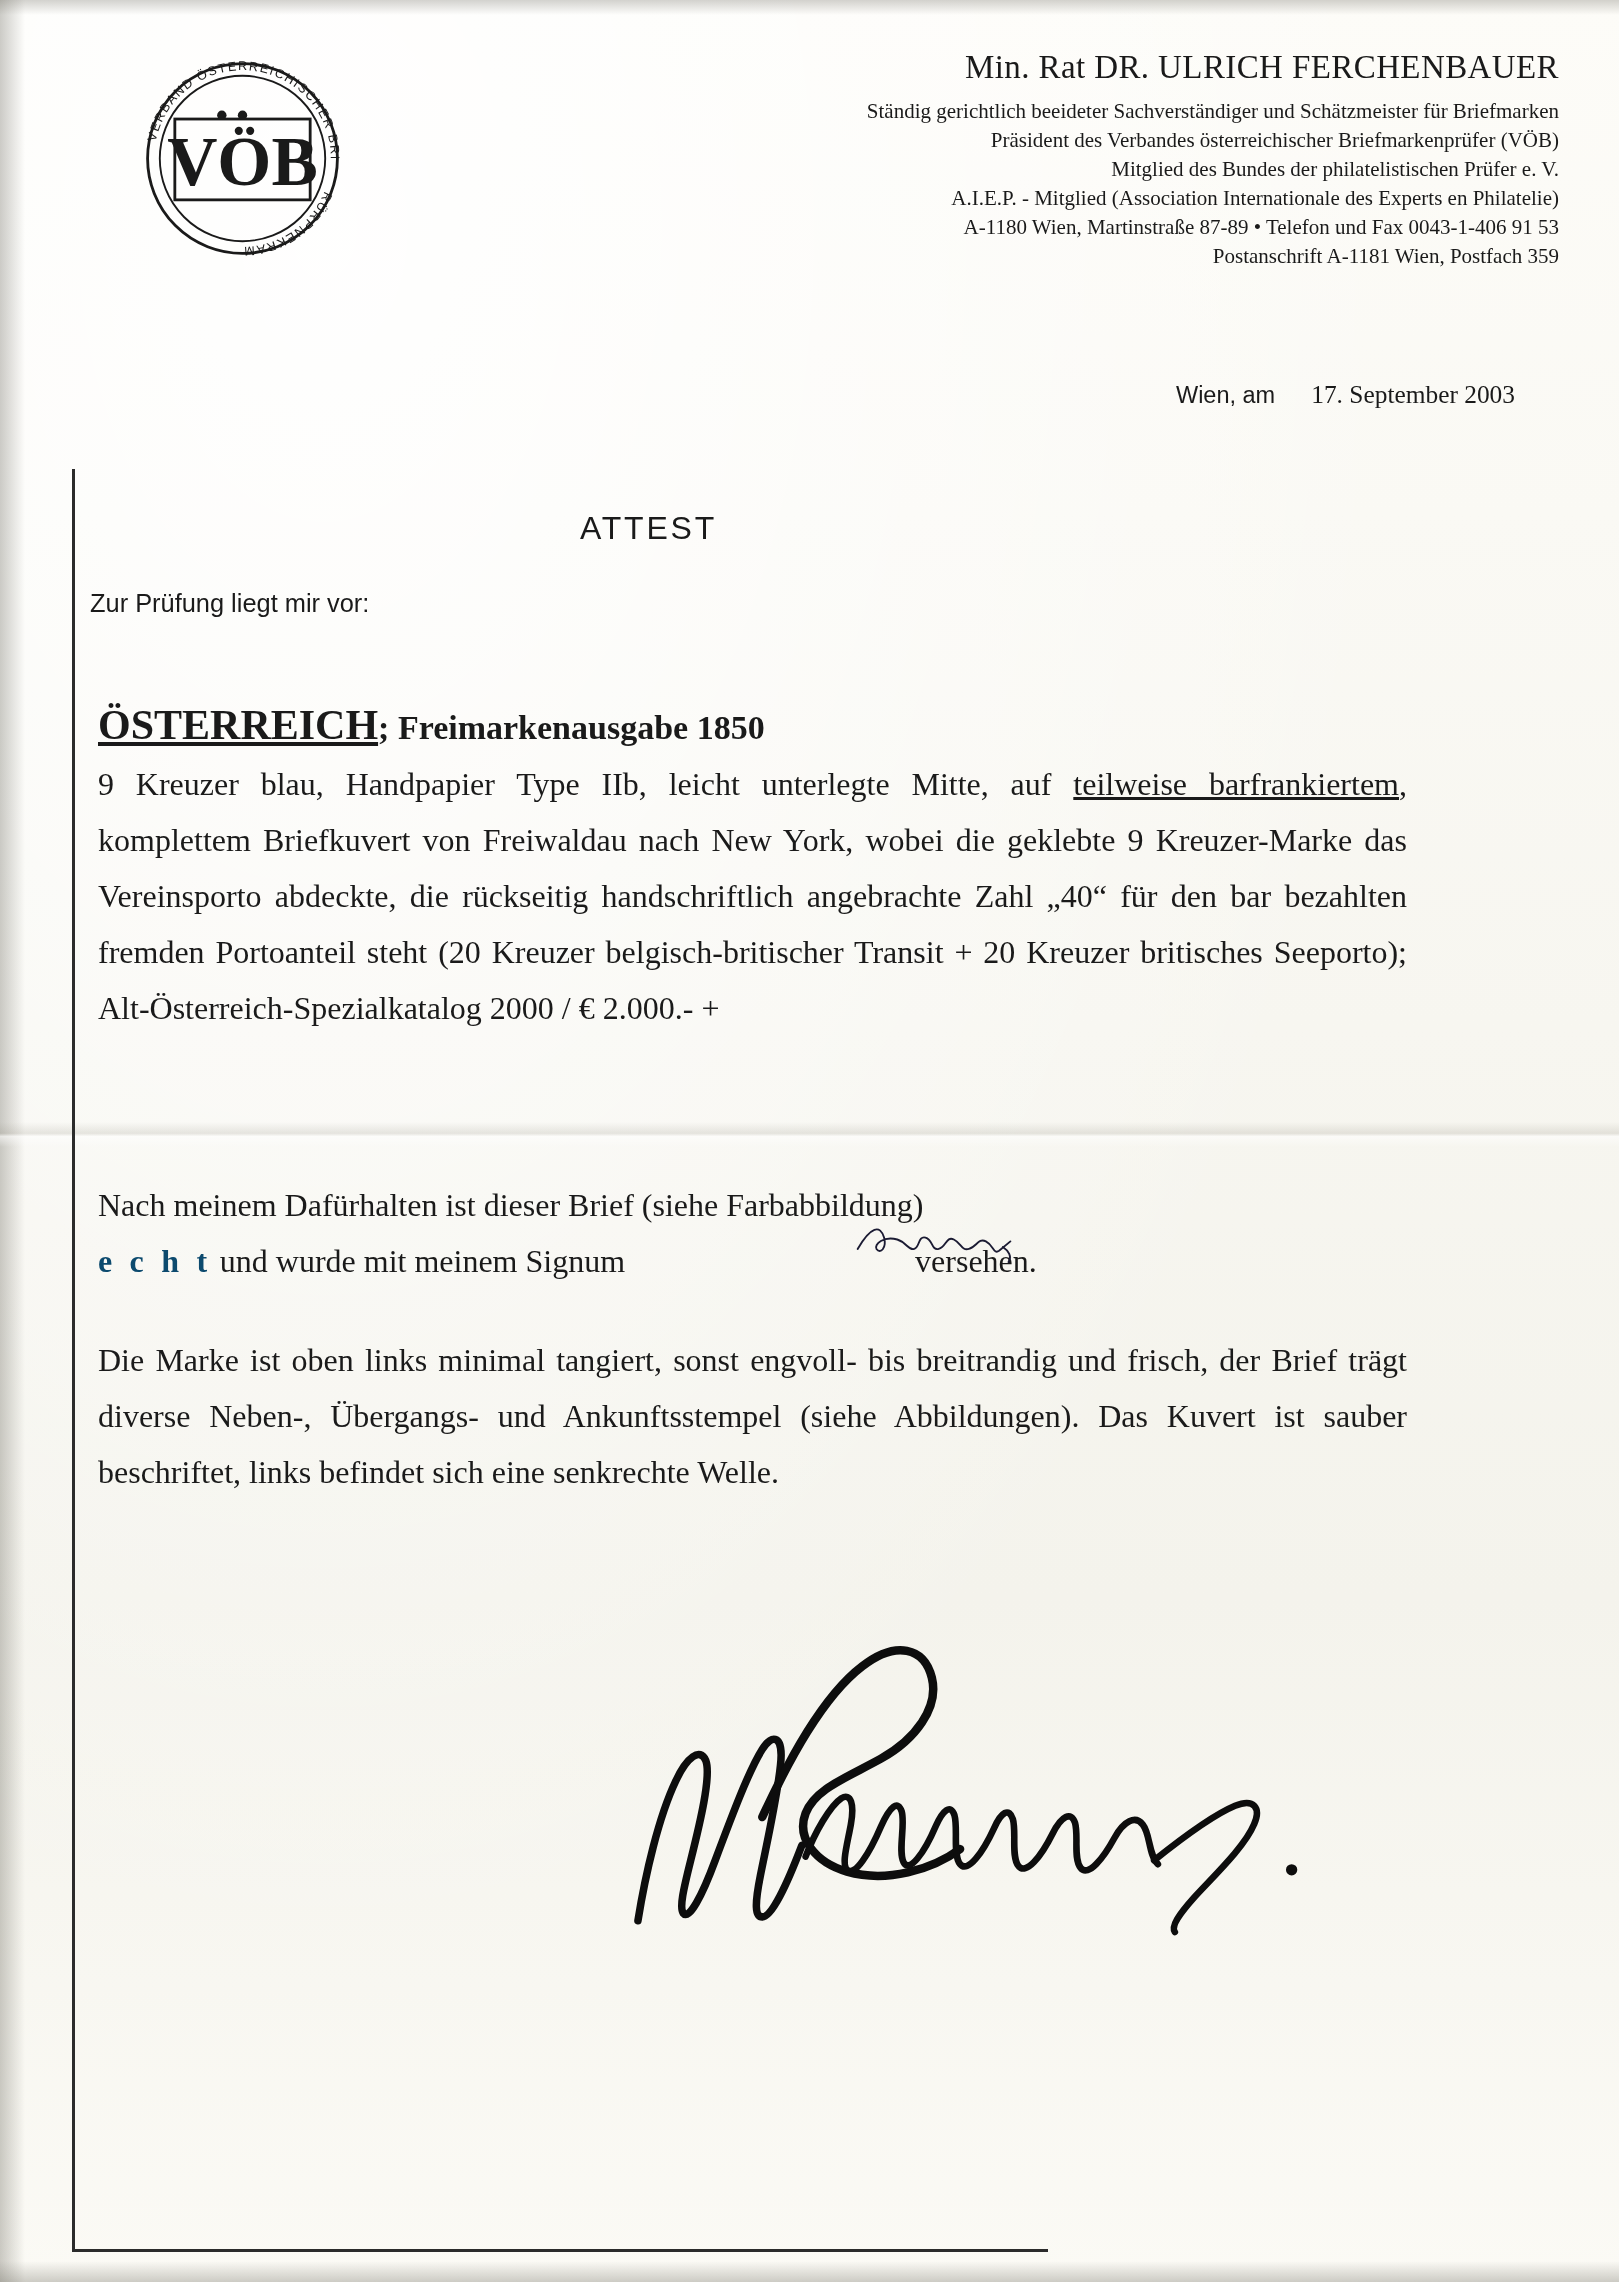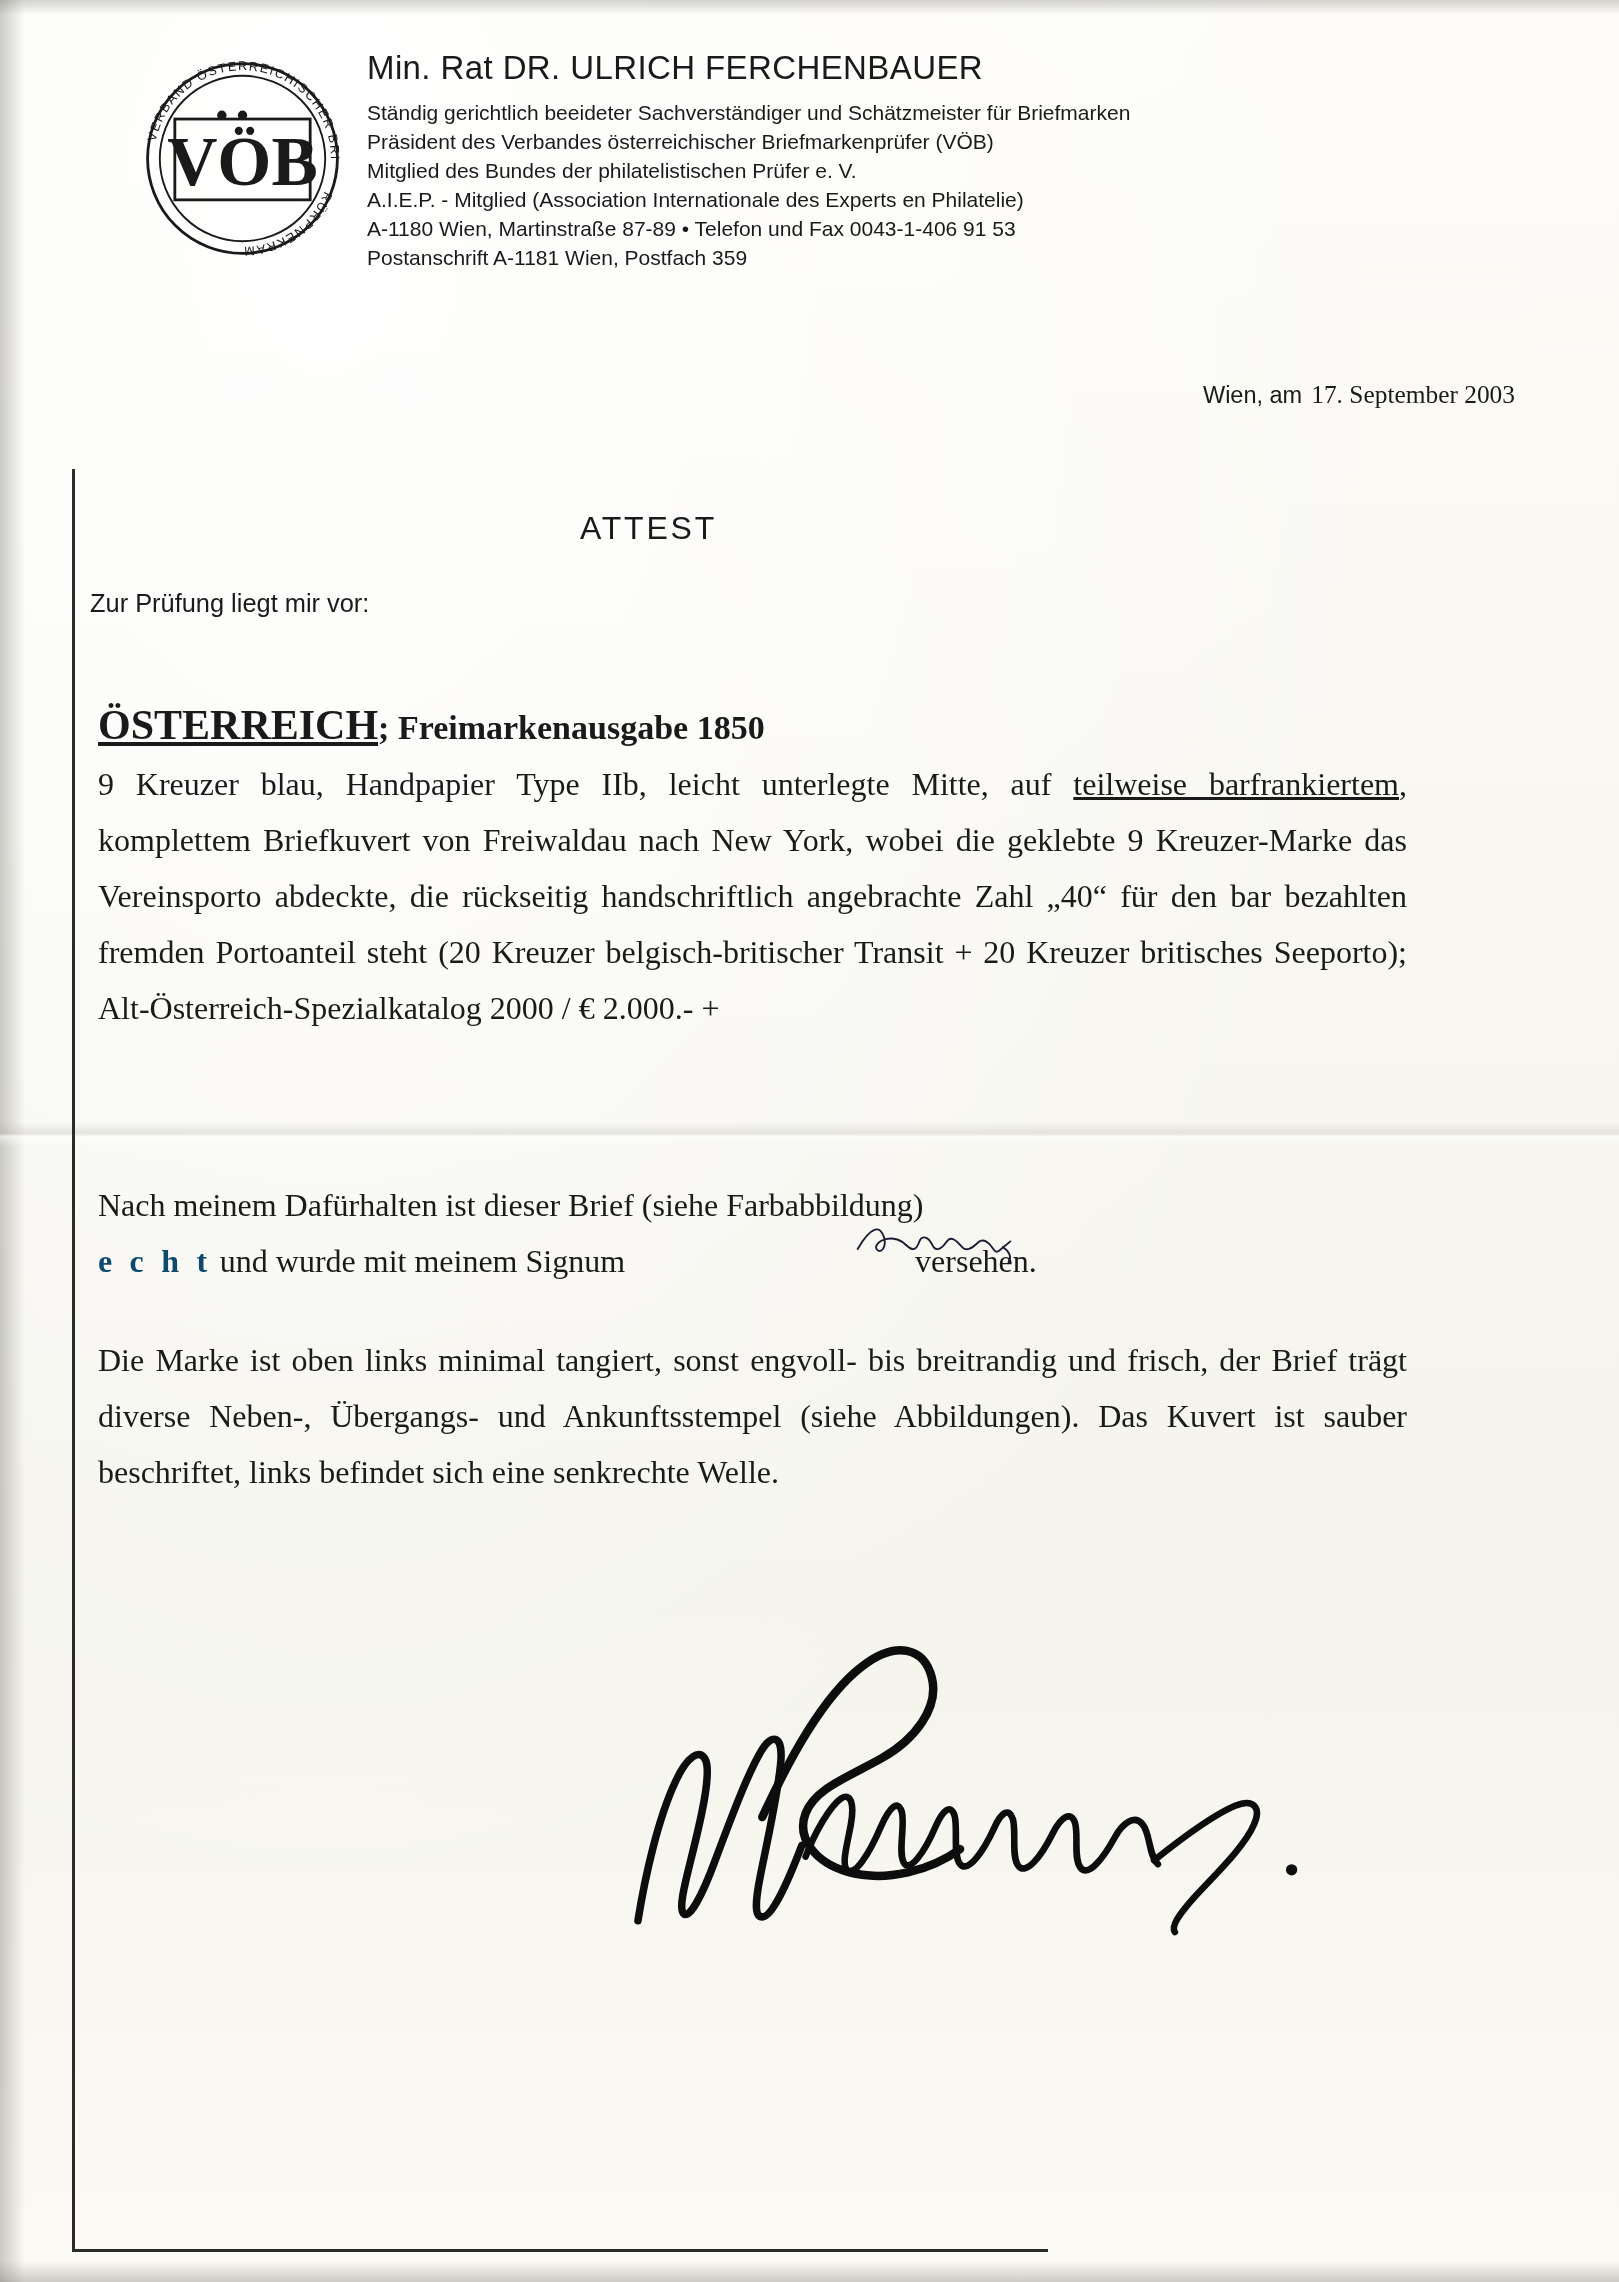--- a/index.html
+++ b/index.html
@@ -60,24 +60,24 @@
   .logo {
     position: absolute;
     left: 141px;
     top: 7.5px;
     width: 203px;
     height: 203px;
   }
   .header-text {
     position: absolute;
     left: 367px;
-    right: 48px;
+    right: 61px;
     top: 0;
-    text-align: left;
-    font-family: Liberation Sans, sans-serif;
+    text-align: right;
+    font-family: Liberation Serif, serif;
   }
   .h-name {
     font-size: 33px;
     letter-spacing: 0.4px;
     margin-bottom: 11.3px;
     white-space: nowrap;
   }
   .h-line {
     font-size: 21px;
     line-height: 29px;
@@ -89,21 +89,21 @@
     position: absolute;
     right: 105px;
     top: 380px;
     font-family: "Liberation Sans", sans-serif;
     font-size: 23.5px;
     white-space: nowrap;
   }
   .dateline .date-val {
     font-family: "Liberation Serif", serif;
     font-size: 25.4px;
-    margin-left: 9px;
+    margin-left: 36px;
   }
 
   
   .rule-v {
     position: absolute;
     left: 72px;
     top: 469px;
     width: 2.8px;
     height: 1780px;
     background: #2b2b2b;

